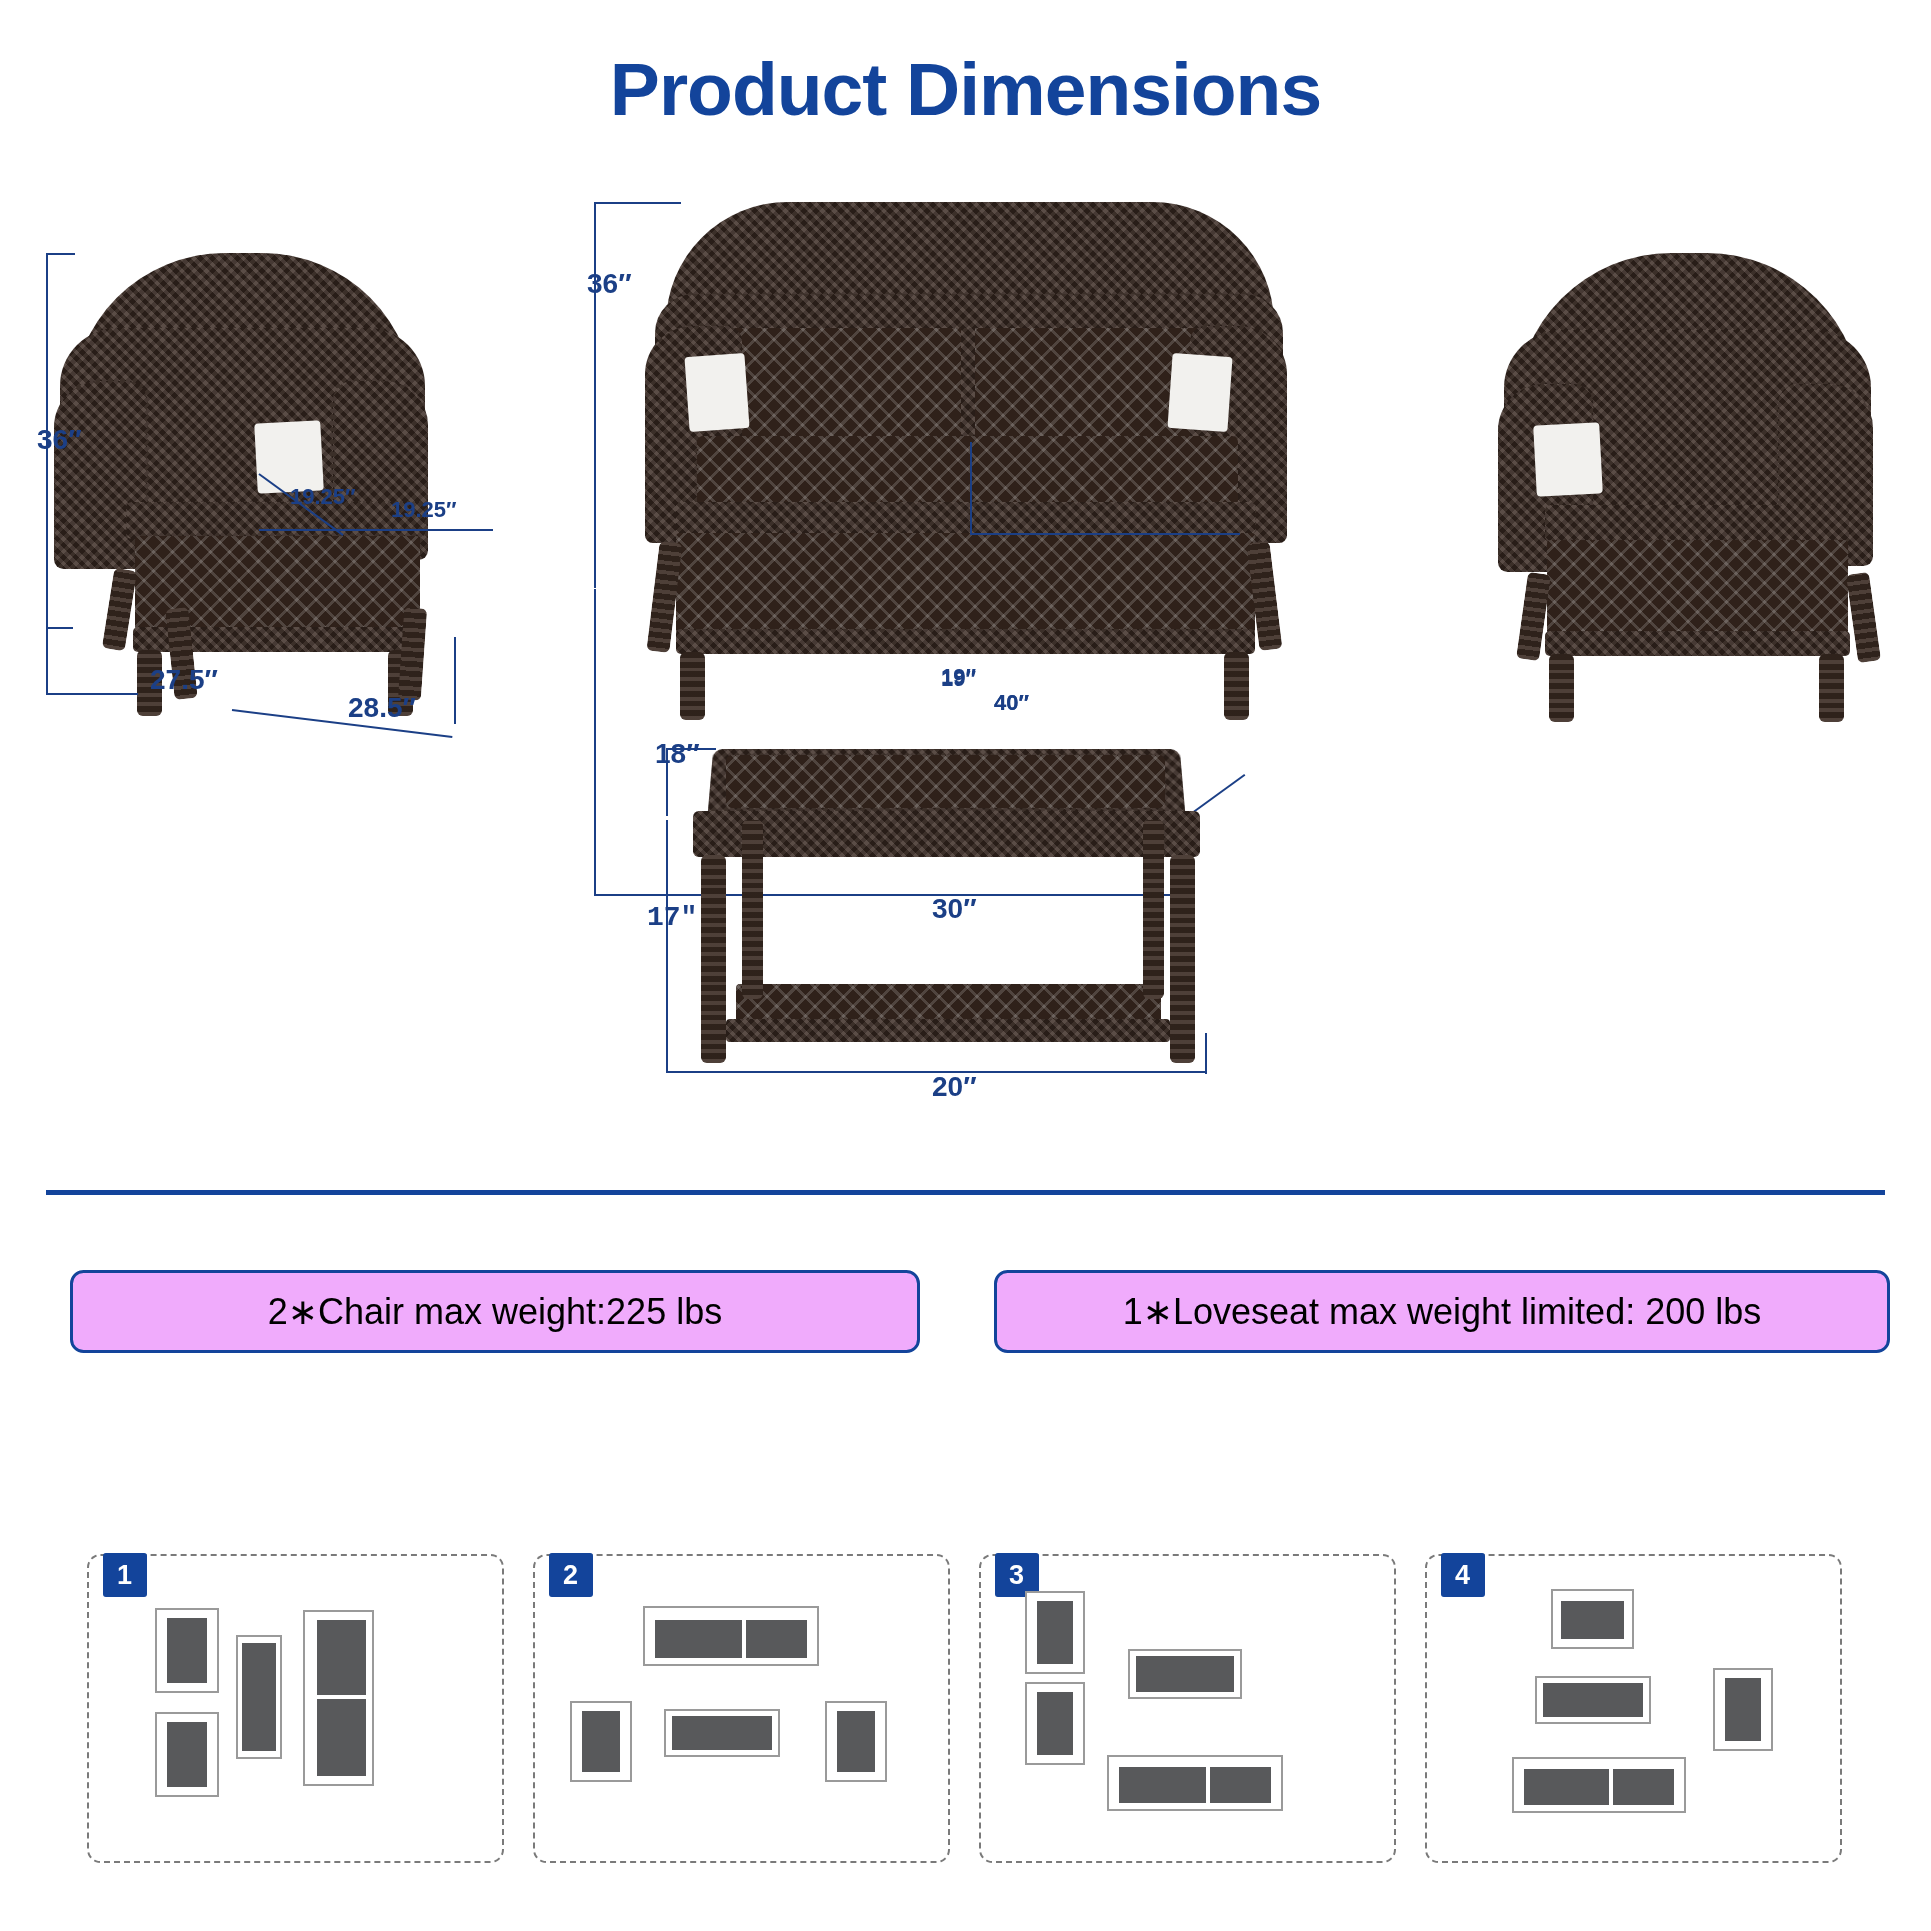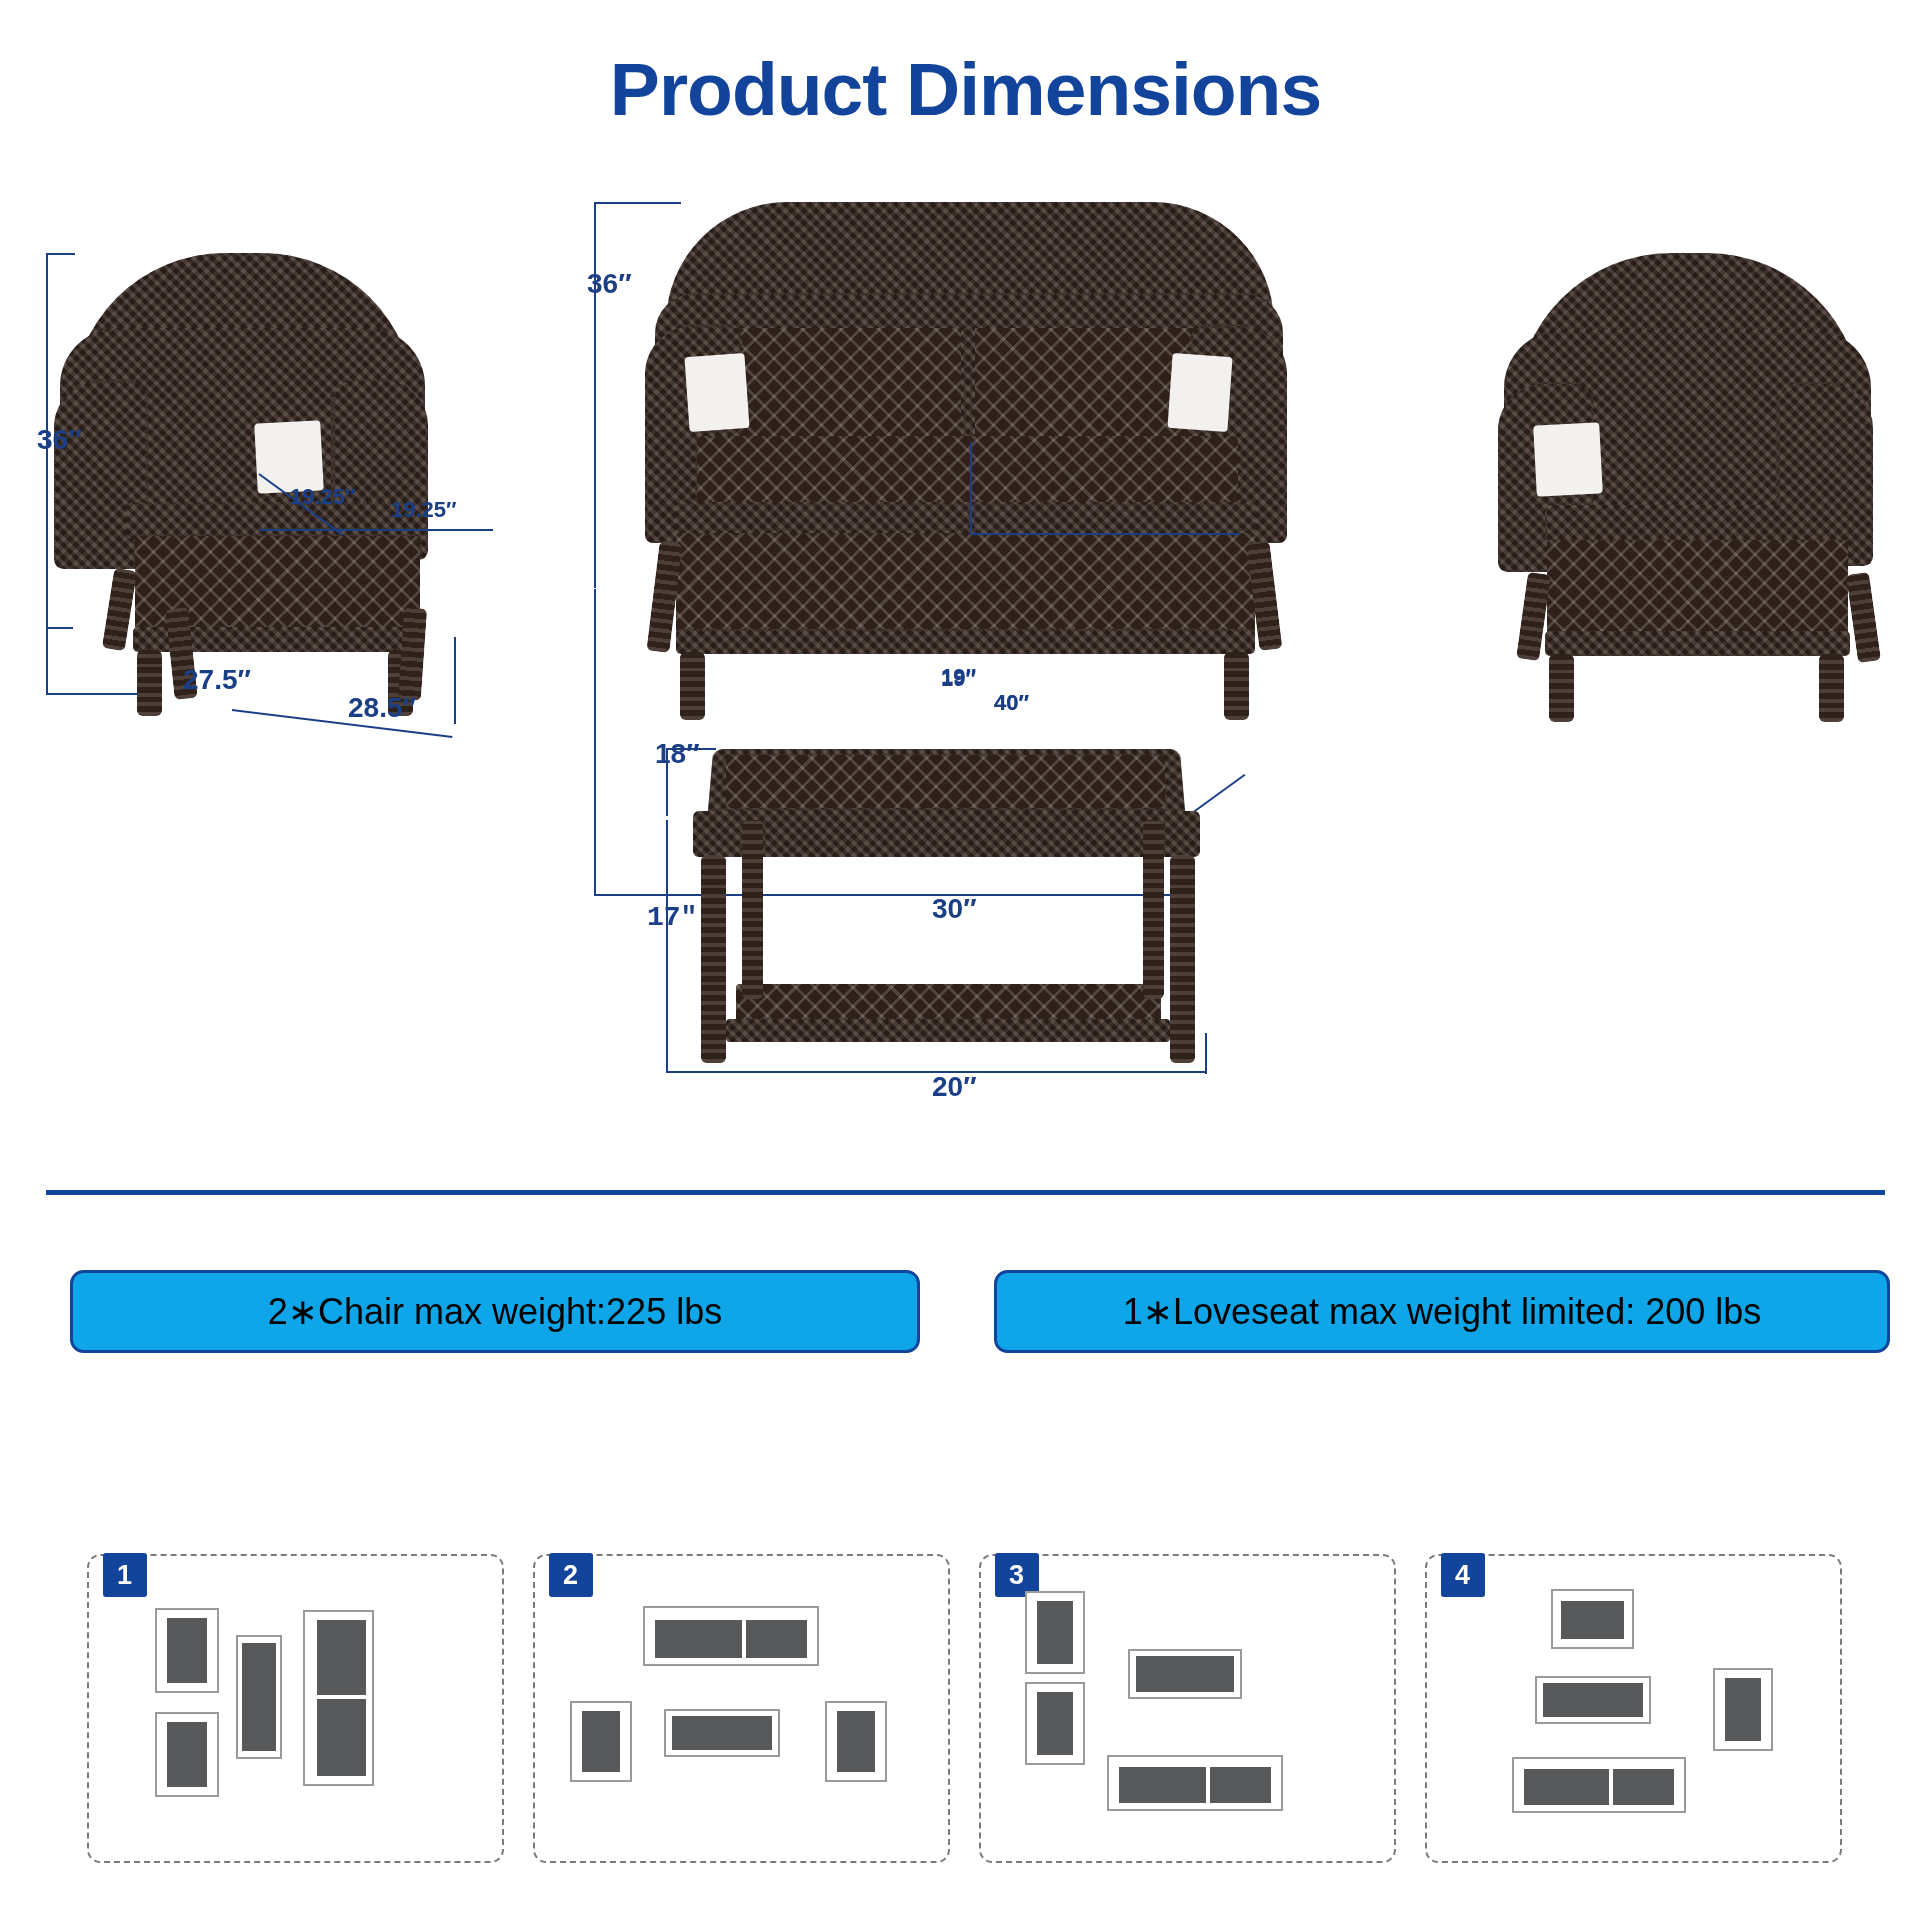--- a/index.html
+++ b/index.html
@@ -96,21 +96,21 @@
     position: absolute;
     border: 3.9px solid #13449b;
     border-radius: 13.5px;
     display: flex;
     align-items: center;
     justify-content: center;
     color: #000000;
     font-size: 36px;
     font-family: "Liberation Sans", sans-serif;
     box-sizing: border-box;
-    background: #0ea5e9;
+    background: #f0abfc;
   }
   #wbox-chair { left: 70px; top: 1270px; width: 850px; height: 83px; }
   #wbox-loveseat { left: 994px; top: 1270px; width: 896px; height: 83px; }
   #wbox-table { left: 483px; top: 1398px; width: 966px; height: 83px; }
 
   
   .cards {
     position: absolute;
     left: 0;
     top: 1554px;
@@ -192,21 +192,21 @@
 
     <div>
 
       <div class="dimline vline" style="left:46px; top:70px; height:377px;"></div>
       <div class="dimline hline" style="left:46px; top:70px; width:29px;"></div>
       <div class="dimline hline" style="left:46px; top:444px; width:27px;"></div>
       <div class="dim" style="left:37px; top:241px;">36″</div>
 
       <div class="dimline" style="left:46px; top:446px; width:1.9px; height:66px;"></div>
       <div class="dimline hline" style="left:46px; top:510px; width:92px;"></div>
-      <div class="dim" style="left:150px; top:481px;margin-left:33px;">27.5″</div>
+      <div class="dim" style="left:150px; top:481px;">27.5″</div>
 
       <div class="dimline hline" style="left:232px; top:526px; width:222px; transform:rotate(7deg); transform-origin:left center;"></div>
       <div class="dim" style="left:348px; top:509px;">28.5″</div>
       <div class="dimline vline" style="left:454px; top:454px; height:87px;"></div>
 
       <div class="dimline hline" style="left:259px; top:290px; width:104px; transform:rotate(36deg); transform-origin:left center;"></div>
       <div class="dim small" style="left:290px; top:301px;">19.25″</div>
 
       <div class="dimline hline" style="left:259px; top:346px; width:234px;"></div>
       <div class="dim small" style="left:391px; top:314px;">19.25″</div>

